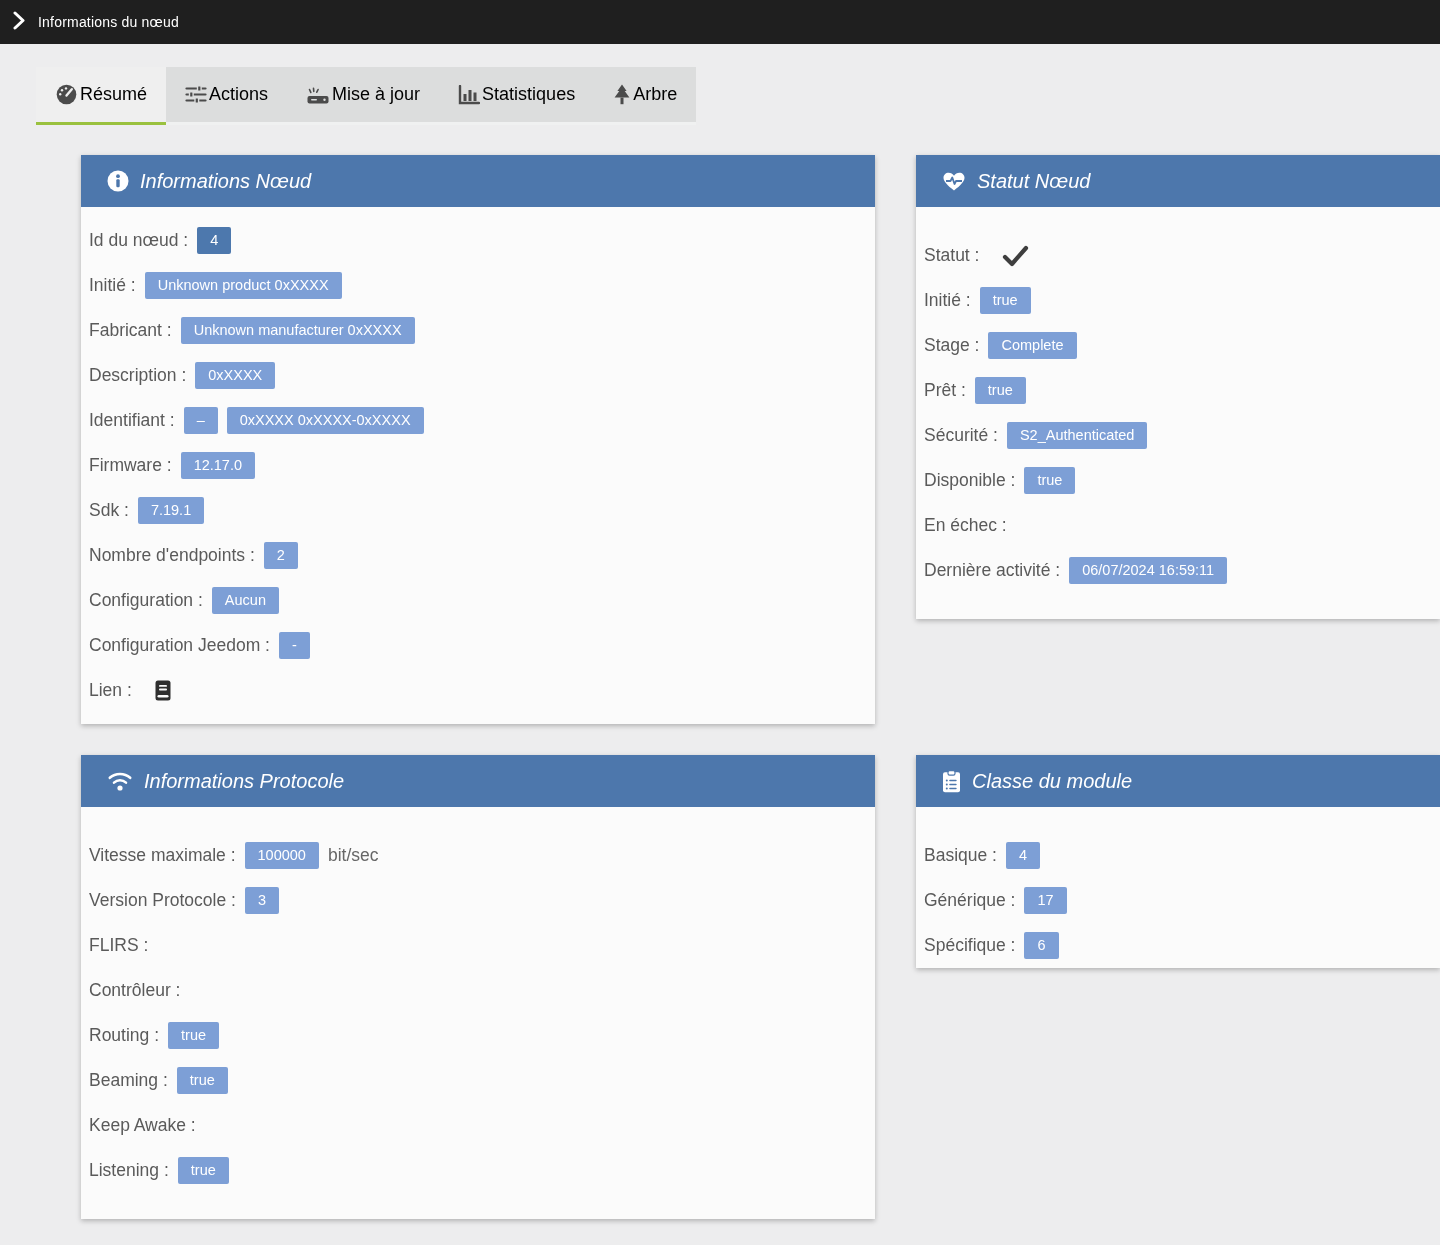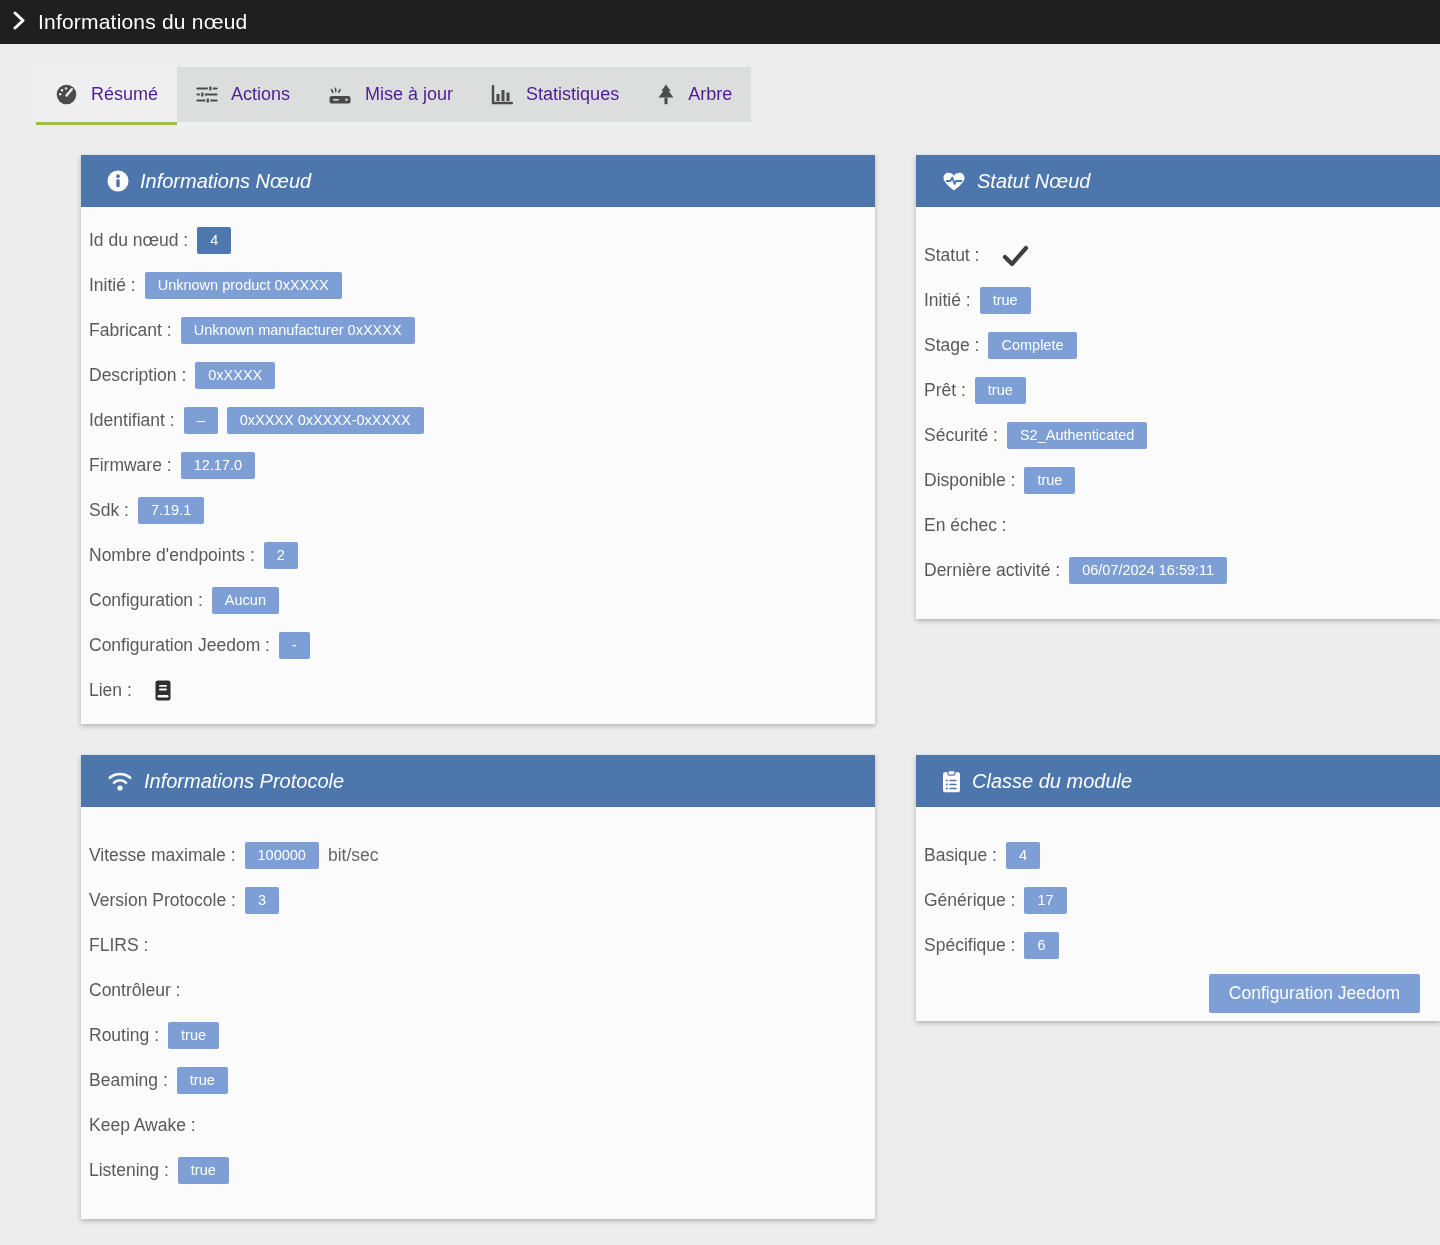--- a/index.html
+++ b/index.html
@@ -8,28 +8,28 @@
     width: 1440px; height: 1245px; overflow: hidden;
     background: #ededee;
     font-family: "Liberation Sans", sans-serif;
   }
   
   .topbar {
     height: 44px; background: #1f1f1f;
     display: flex; align-items: center; gap: 13px;
     padding-left: 13px;
   }
-  .topbar-title { color: #ffffff; font-size: 21px; font-weight: 500; letter-spacing: .2px; }
+  .topbar-title { color: #ffffff; font-size: 14px; font-weight: 500; letter-spacing: .2px; }
 
   
   .tabstrip { display: inline-flex; margin: 23px 0 0 36px; }
   .tab {
-    display: flex; align-items: center; gap: 13px;
+    display: flex; align-items: center; gap: 2px;
     height: 58px; padding: 0 19px;
-    background: #dcdddd; color: #4c1d95; font-size: 18px;
+    background: #dcdddd; color: #000000; font-size: 18px;
     border-bottom: 3px solid #f0f1f1; cursor: pointer; white-space: nowrap;
   }
   .tab.active { background: #efefef; border-bottom-color: #9ac13e; }
   .tab .icon { display: inline-flex; align-items: center; }
 
   
   .content {
     display: grid; grid-template-columns: 794px 524px;
     column-gap: 41px; row-gap: 31px;
     margin: 30px 0 0 81px; align-items: start;
@@ -326,21 +326,18 @@
         </div>
         <div class="kv-row">
           <span class="kv-label">Générique :</span>
           <span class="badge">17</span>
         </div>
         <div class="kv-row">
           <span class="kv-label">Spécifique :</span>
           <span class="badge">6</span>
         </div>
       </div>
-    <div class="panel-actions">
-      <button class="btn-primary">Configuration Jeedom</button>
-    </div>
   </section>
 
 </div>
 
 
 
 
 </body></html>

